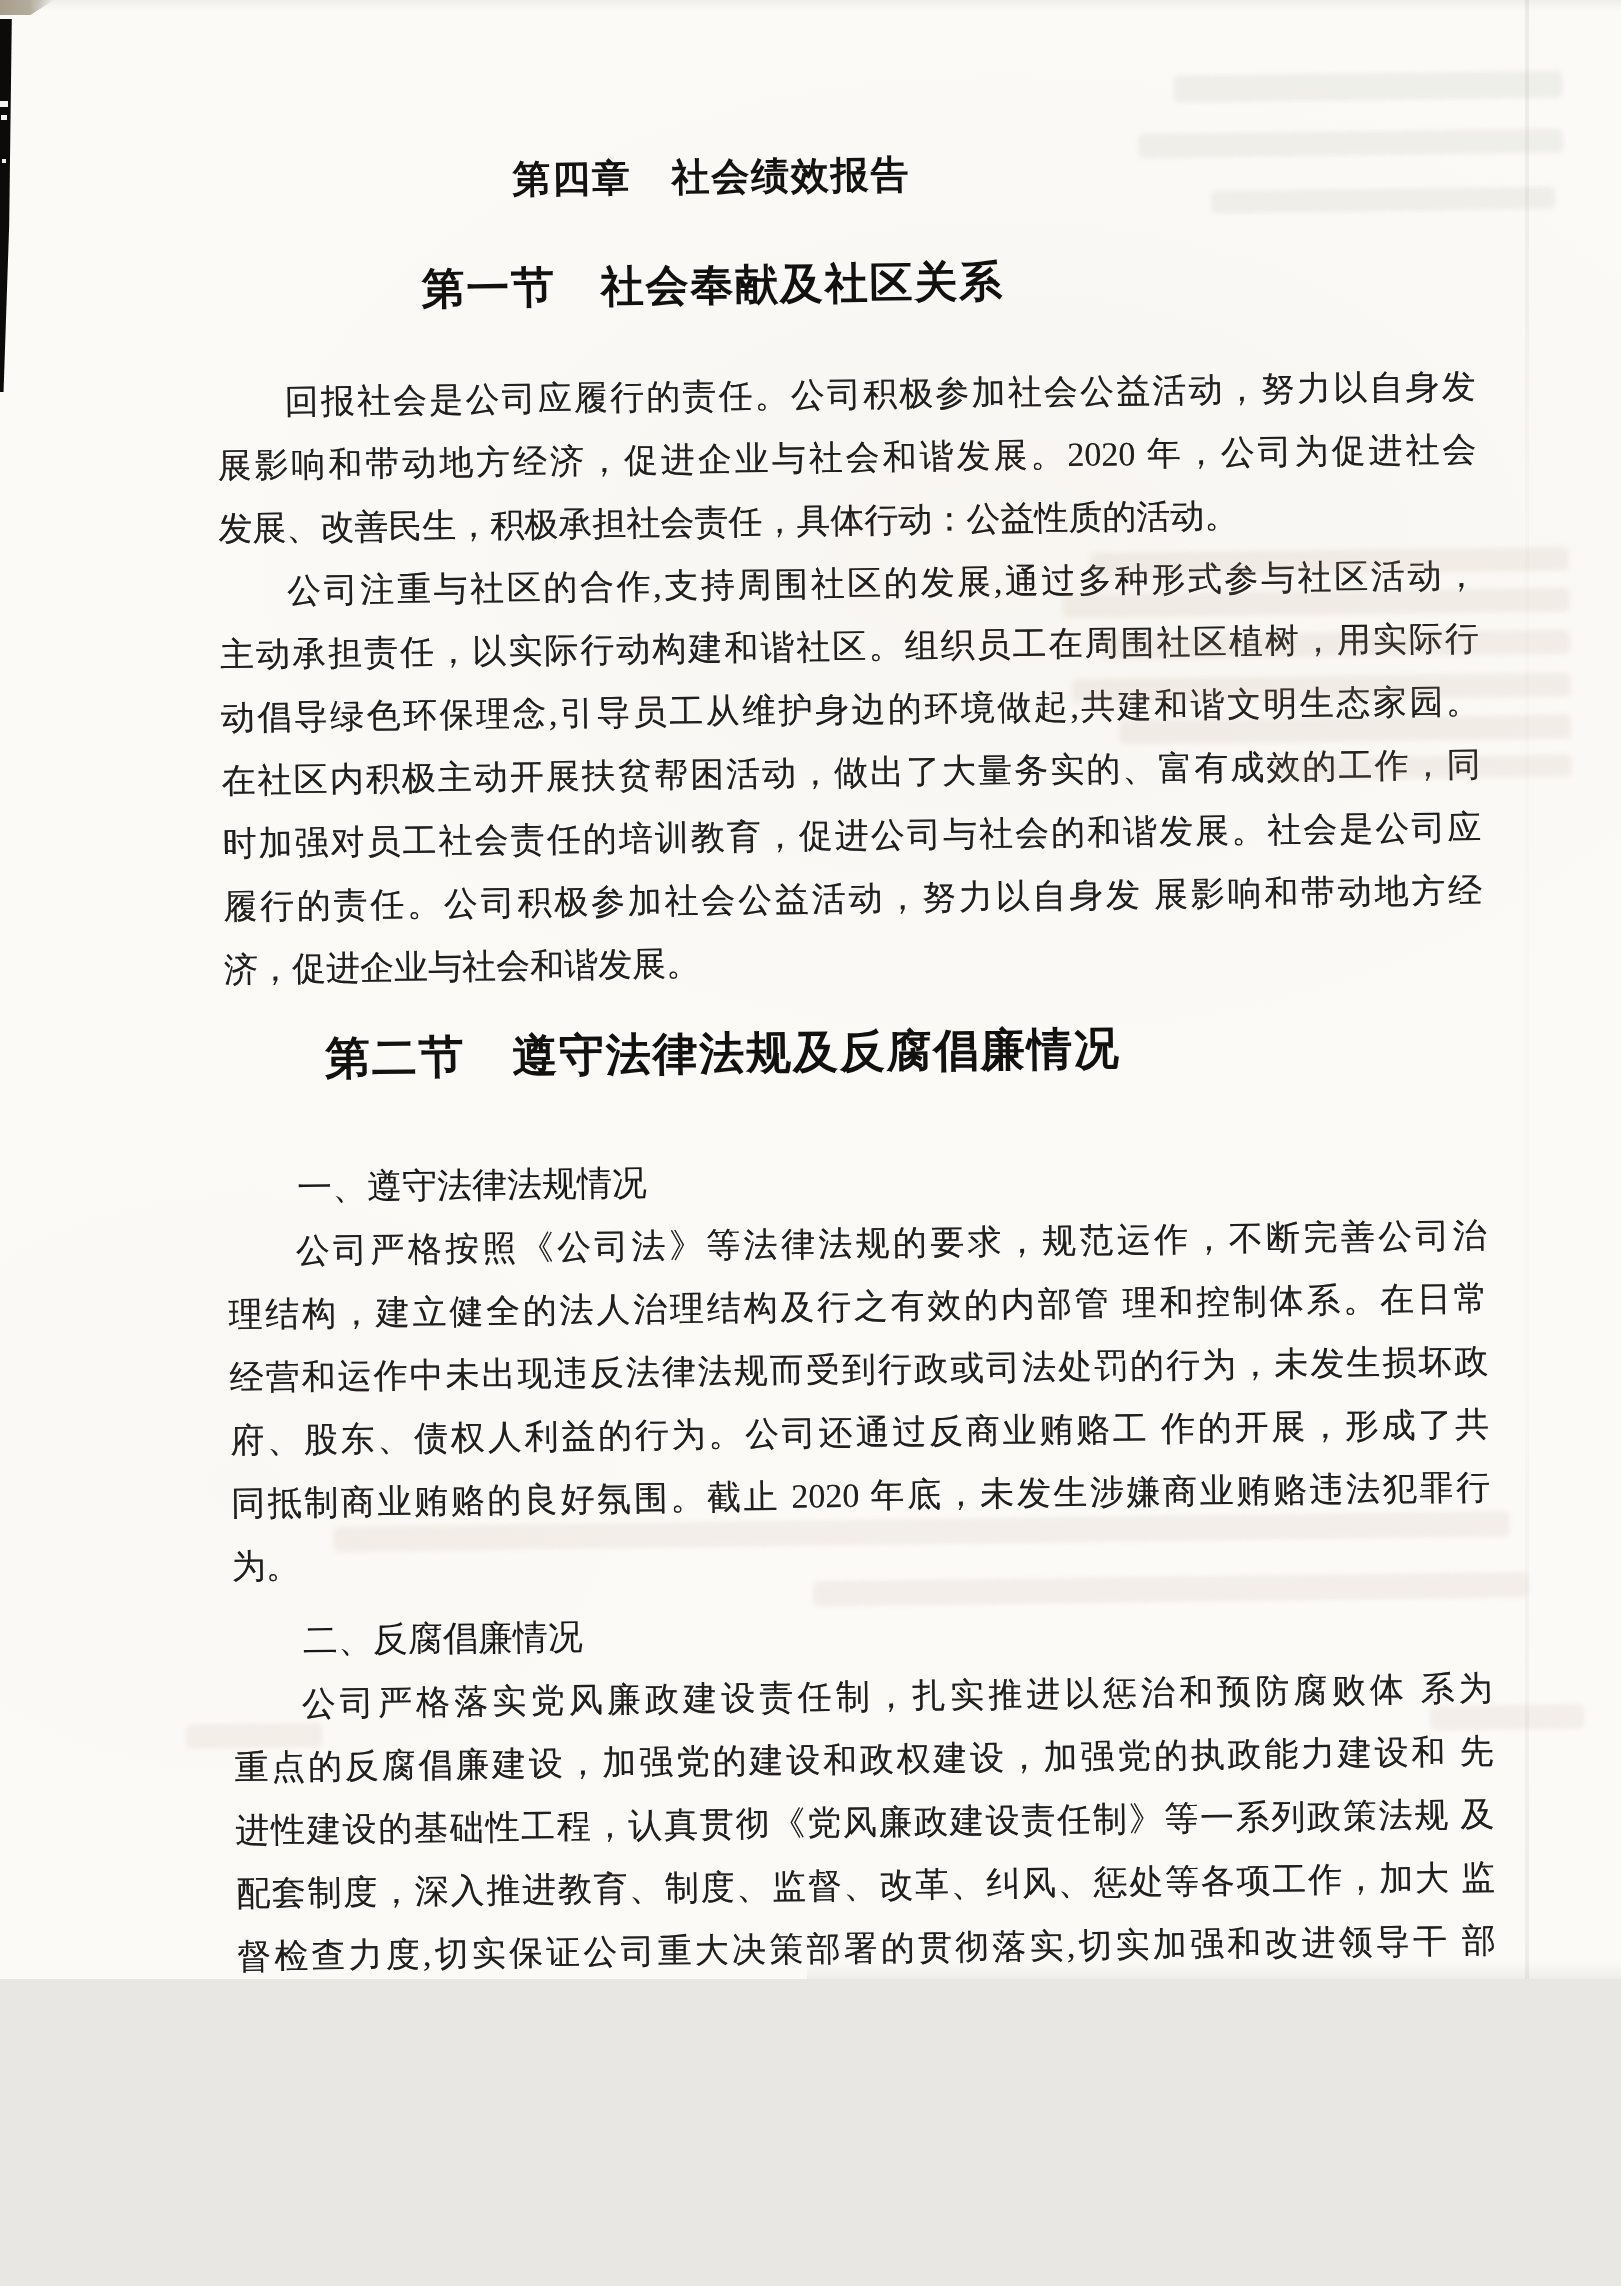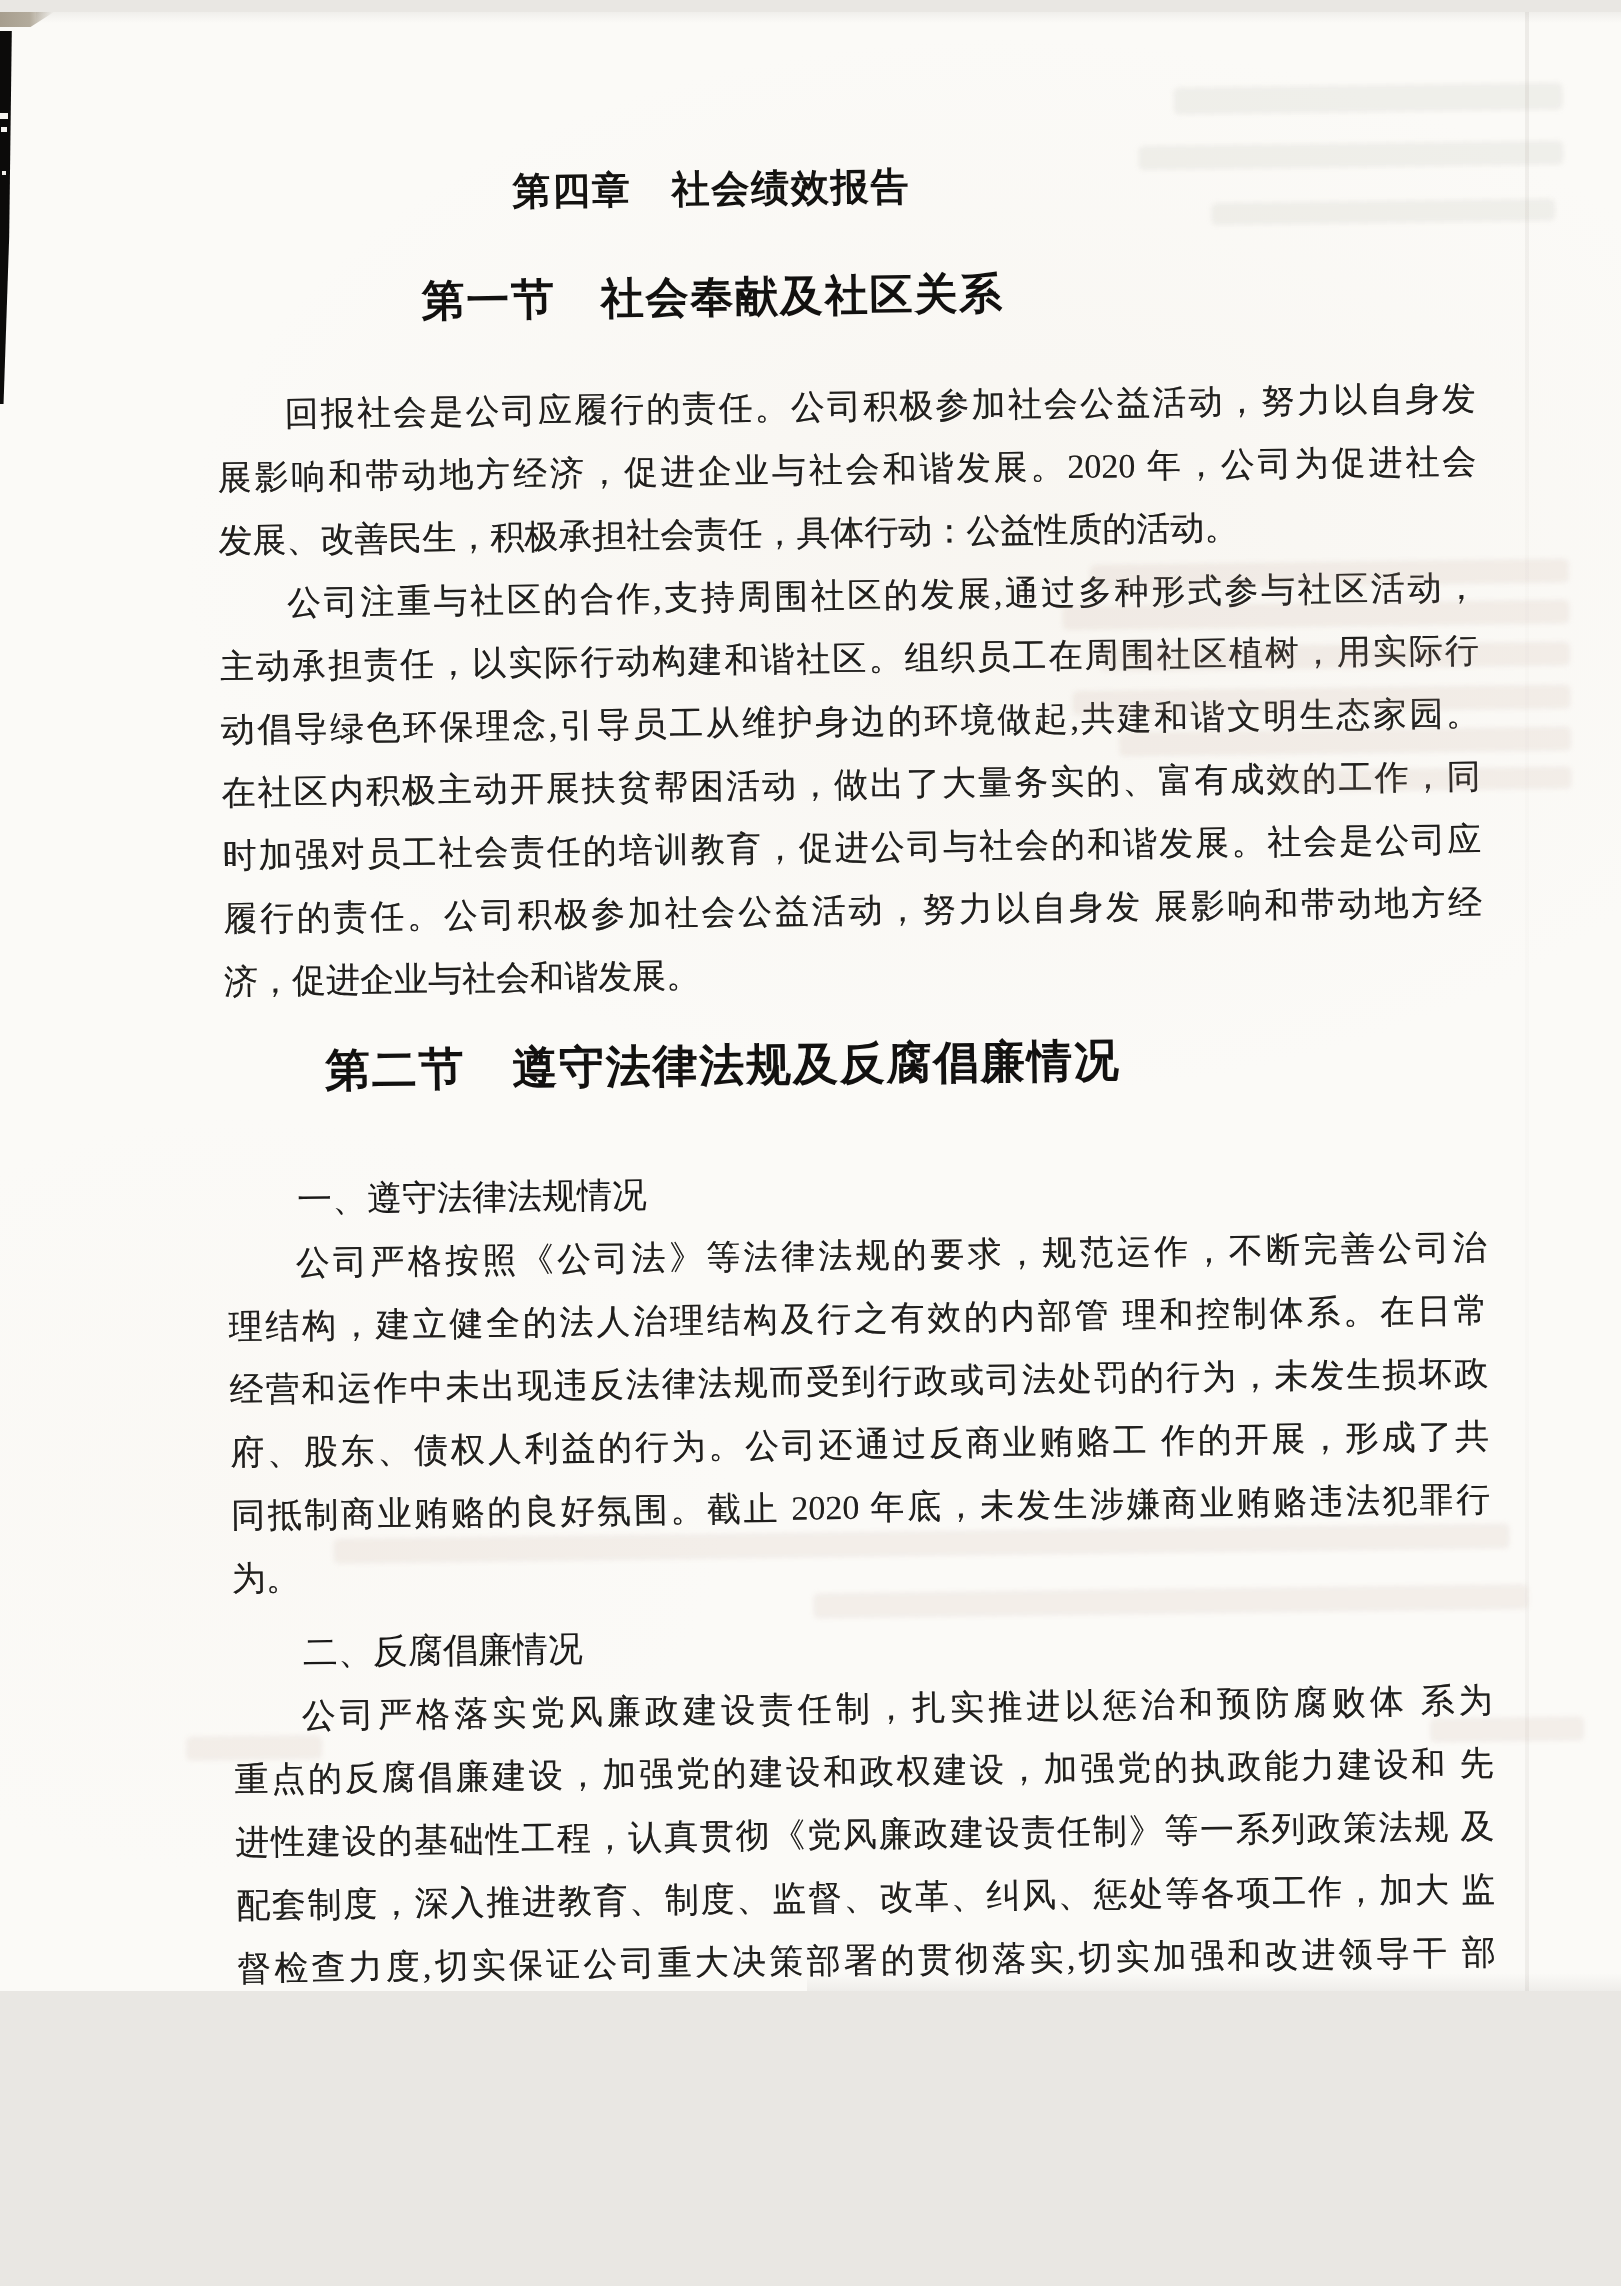--- a/index.html
+++ b/index.html
@@ -4,21 +4,21 @@
 <style>
   html, body {
     margin: 0;
     padding: 0;
     background: #e9e7e3;
   }
   .page {
     position: relative;
     width: 1621px;
     height: 1979px;
-    margin: 12px auto;
+    margin: 0 auto;
     background:
       radial-gradient(1266px 814px at 62% 28%, rgba(242,237,229,0.35), rgba(242,237,229,0) 65%),
       radial-gradient(814px 633px at 15% 75%, rgba(248,244,238,0.30), rgba(248,244,238,0) 60%),
       #fbfaf7;
     overflow: hidden;
     font-family: "Liberation Serif", "DejaVu Serif", serif;
     color: #1d1c1a;
   }
 
   

